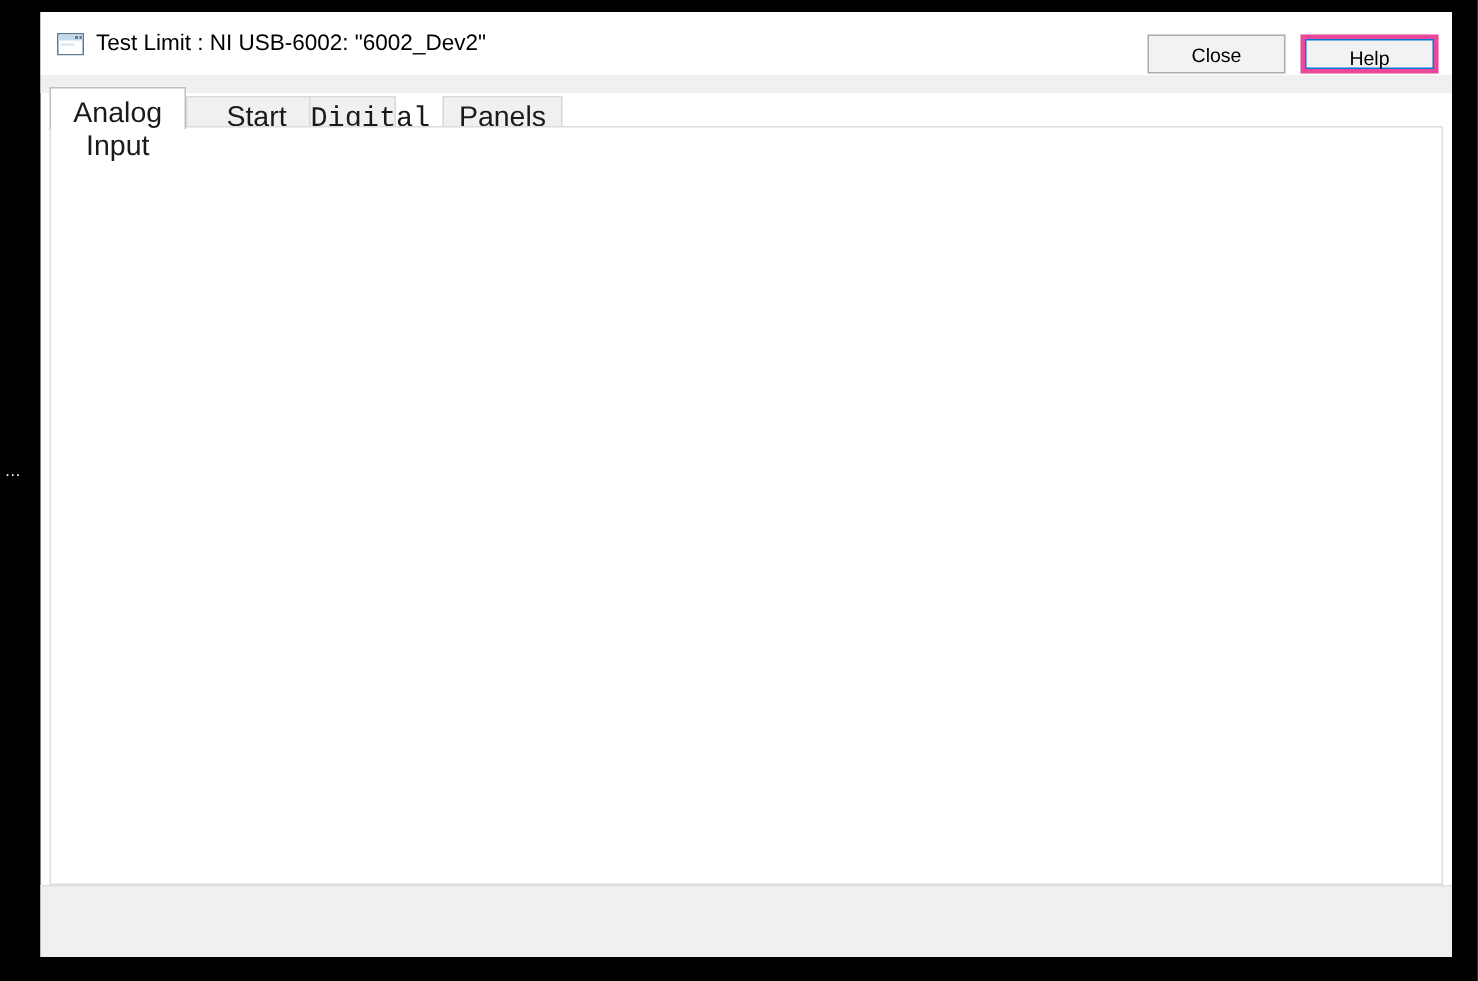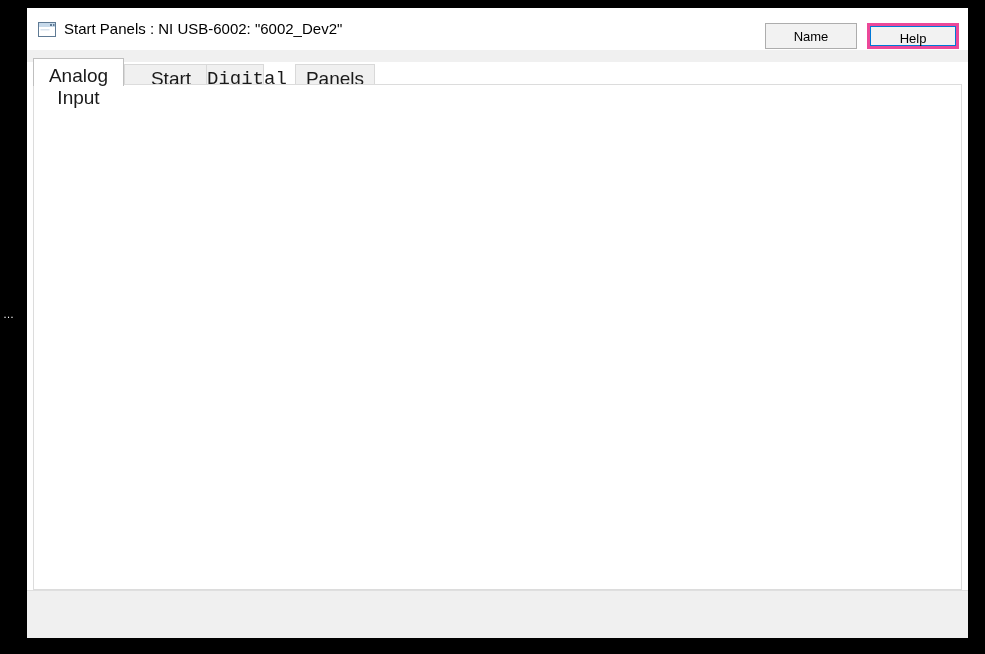--- a/index.html
+++ b/index.html
@@ -93,21 +93,21 @@
   <div id="dialog">
 
     <div class="titlebar">
       <svg class="app-icon" viewBox="0 0 18 15">
         <rect x="0.5" y="0.5" width="17" height="14" fill="#ffffff" stroke="#5f7a94"></rect>
         <rect x="1" y="1" width="16" height="4" fill="#c6d9ea"></rect>
         <rect x="12" y="2" width="2" height="2" fill="#5f7a94"></rect>
         <rect x="15" y="2" width="1.5" height="2" fill="#5f7a94"></rect>
         <rect x="2.5" y="7" width="9" height="1.5" fill="#d9e4ee"></rect>
       </svg>
-      <span class="title">Start Panels : NI USB-6002: "6002_Dev2"</span>
+      <span class="title">Test Limit : NI USB-6002: "6002_Dev2"</span>
       <div class="close-btn">✕</div>
     </div>
     <div class="band"></div>
 
     <div class="tabstrip">
       <div class="tab active" style="left:6px; width:91px;">Analog Input</div>
       <div class="tab" style="left:97px; width:94px;">Start Output</div>
       <div class="tab" style="left:179px; width:58px;font-family:Liberation Mono, monospace;">Digital I/O</div>
       <div class="tab" style="left:268px; width:80px;">Panels I/O</div>
     </div>
@@ -172,21 +172,21 @@
         <polygon points="1,1 16,10 1,19" fill="#5fd35f" stroke="#4dbf4d" stroke-width="1"></polygon>
       </svg>
       <span class="label">Start</span>
     </div>
     <div class="run-btn" id="stop-btn">
       <span class="glyph stop-square"></span>
       <span class="label">Stop</span>
     </div>
 
     <div class="footer"></div>
-    <div class="dlg-btn" id="close-btn2">Name</div>
+    <div class="dlg-btn" id="close-btn2">Close</div>
     <div class="dlg-btn" id="help-btn">Help</div>
 
   <div class="y-tick-label" style="left: 355px; top: 136px;">5</div>
       <div class="y-tick-dash" style="left: 382px; top: 145px;"></div>
       <div class="y-tick-label" style="left: 355px; top: 166.5px;">4</div>
       <div class="y-tick-dash" style="left: 382px; top: 175.5px;"></div>
       <div class="y-tick-label" style="left: 355px; top: 197px;">3</div>
       <div class="y-tick-dash" style="left: 382px; top: 206px;"></div>
       <div class="y-tick-label" style="left: 355px; top: 227.5px;">2</div>
       <div class="y-tick-dash" style="left: 382px; top: 236.5px;"></div>

